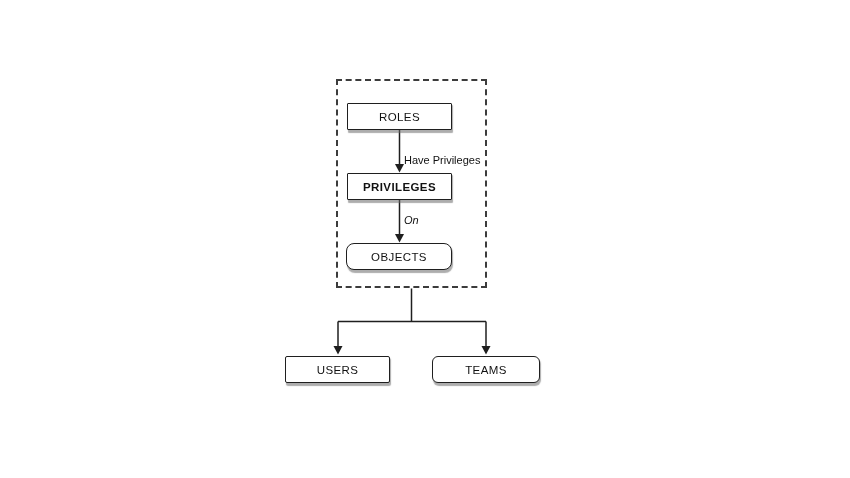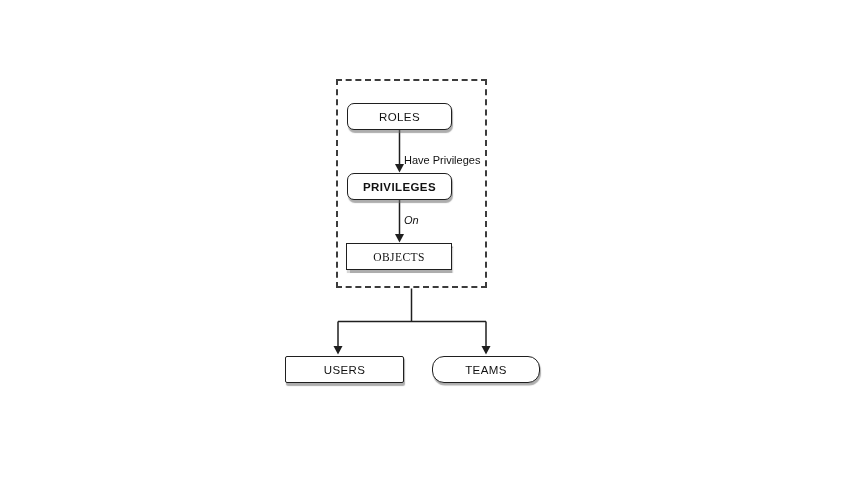--- a/index.html
+++ b/index.html
@@ -31,35 +31,35 @@
     top: 0;
     width: 850px;
     height: 478px;
     pointer-events: none;
   }
   .node {
     position: absolute;
     height: 27px;
     box-sizing: border-box;
     border: 1.6px solid #1f1f1f;
-    border-radius: 7px;
+    border-radius: 1px;
     background: #ffffff;
     box-shadow: 1px 2.5px 1px rgba(105,105,105,0.55);
     display: flex;
     align-items: center;
     justify-content: center;
     font-size: 11.5px;
     letter-spacing: 0.4px;
     color: #111111;
   }
   .node-roles      { left: 347px; top: 103px; width: 105px; }
   .node-privileges { left: 347px; top: 173px; width: 105px; font-weight: bold; }
-  .node-objects    { left: 346px; top: 243px; width: 106px; border-radius: 0; font-family: Liberation Serif, serif; }
-  .node-users      { left: 285px; top: 356px; width: 119px; border-radius: 2px; }
-  .node-teams      { left: 432px; top: 356px; width: 108px; border-radius: 12px; }
+  .node-objects    { left: 346px; top: 243px; width: 106px; border-radius: 8px; }
+  .node-users      { left: 285px; top: 356px; width: 105px; border-radius: 2px; }
+  .node-teams      { left: 432px; top: 356px; width: 108px; border-radius: 6px; }
   .edge-label {
     position: absolute;
     font-size: 11px;
     color: #111111;
     white-space: nowrap;
   }
   .label-have-privileges { left: 404px; top: 154px; }
   .label-on              { left: 404px; top: 214px; font-style: italic; }
 </style>
 </head>

